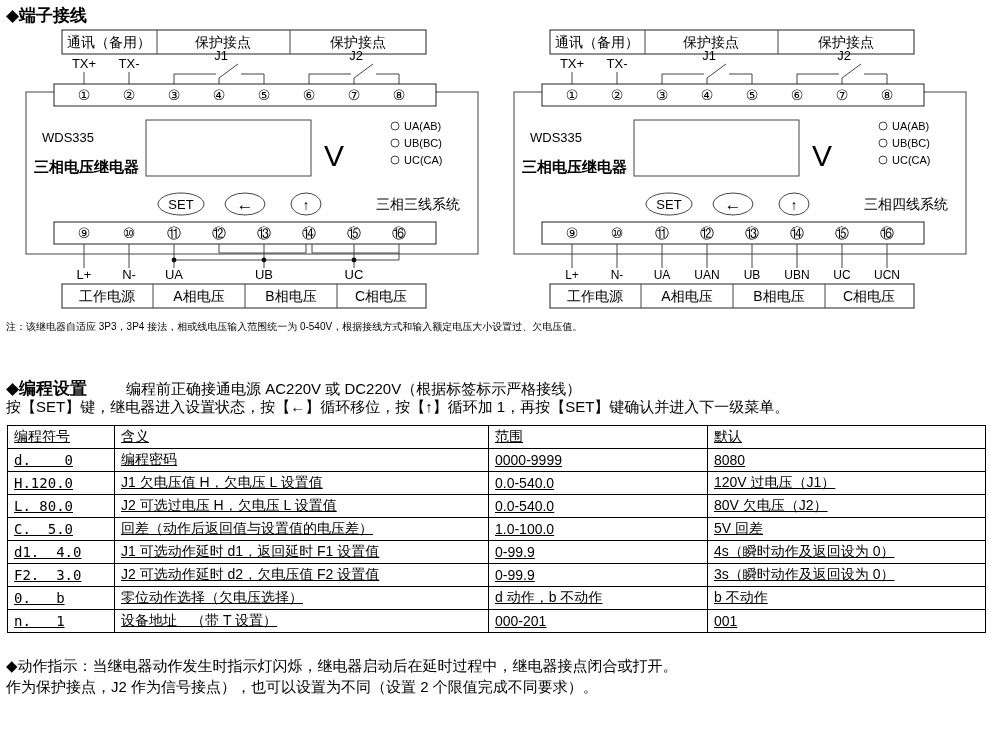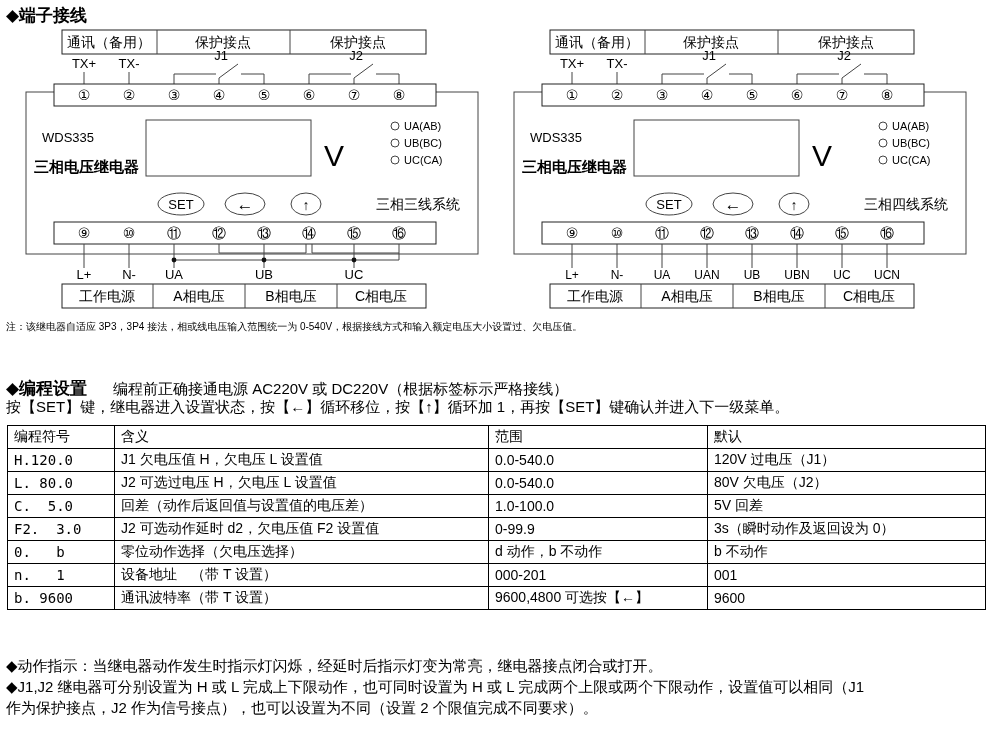--- a/index.html
+++ b/index.html
@@ -10,25 +10,25 @@
   }
   .abs{position:absolute;}
   .doc-title{left:6px;top:4px;font-size:17px;font-weight:bold;}
   svg text{fill:#000;font-family:"Liberation Sans","DejaVu Sans",sans-serif;}
   svg .ln{stroke:#444;stroke-width:1;fill:none;}
   svg .blk{stroke:#222;stroke-width:1;fill:#fff;}
   svg .dot{fill:#111;stroke:none;}
   .note{left:6px;top:314px;width:980px;font-size:10px;line-height:25px;white-space:nowrap;}
   .prog-head{left:6px;top:377px;white-space:nowrap;font-size:15px;}
   .prog-head .h{font-size:17px;font-weight:bold;}
-  .prog-head .i{margin-left:26px;}
+  .prog-head .i{margin-left:39px;}
   .prog-line2{left:6px;top:398px;font-size:15px;white-space:nowrap;}
   table.prog{
     position:absolute;left:7px;top:425px;width:978px;
-    border-collapse:collapse;table-layout:fixed;
+    border-collapse:collapse;table-layout:fixed;text-decoration:underline;
   }
   table.prog td{
     border:1px solid #000;font-size:14px;padding:1px 4px 1px 6px;
     height:20px;white-space:nowrap;overflow:hidden;
   }
   table.prog td.sym{font-family:"DejaVu Sans Mono","Liberation Mono",monospace;white-space:pre;}
   .footer{left:6px;top:655px;width:982px;font-size:15px;line-height:21px;white-space:nowrap;}
 </style>
 </head>
 <body>
@@ -276,61 +276,66 @@
       <col style="width:278px">
     </colgroup>
   <tbody>
       <tr>
     <td>编程符号</td>
     <td>含义</td>
     <td>范围</td>
     <td>默认</td>
   </tr>
   <tr>
+    <td class="sym">d.    0</td>
+    <td>编程密码</td>
+    <td>0000-9999</td>
+    <td>8080</td>
+  </tr>
+  <tr>
     <td class="sym">H.120.0</td>
     <td>J1 欠电压值 H，欠电压 L 设置值</td>
     <td>0.0-540.0</td>
     <td>120V 过电压（J1）</td>
   </tr>
   <tr>
     <td class="sym">L. 80.0</td>
     <td>J2 可选过电压 H，欠电压 L 设置值</td>
     <td>0.0-540.0</td>
     <td>80V 欠电压（J2）</td>
   </tr>
   <tr>
     <td class="sym">C.  5.0</td>
     <td>回差（动作后返回值与设置值的电压差）</td>
     <td>1.0-100.0</td>
     <td>5V 回差</td>
   </tr>
   <tr>
+    <td class="sym">d1.  4.0</td>
+    <td>J1 可选动作延时 d1，返回延时 F1 设置值</td>
+    <td>0-99.9</td>
+    <td>4s（瞬时动作及返回设为 0）</td>
+  </tr>
+  <tr>
     <td class="sym">F2.  3.0</td>
     <td>J2 可选动作延时 d2，欠电压值 F2 设置值</td>
     <td>0-99.9</td>
     <td>3s（瞬时动作及返回设为 0）</td>
   </tr>
   <tr>
     <td class="sym">0.   b</td>
     <td>零位动作选择（欠电压选择）</td>
     <td>d 动作，b 不动作</td>
     <td>b 不动作</td>
   </tr>
   <tr>
     <td class="sym">n.   1</td>
     <td>设备地址　（带 T 设置）</td>
     <td>000-201</td>
     <td>001</td>
   </tr>
-  <tr>
-    <td class="sym">b. 9600</td>
-    <td>通讯波特率（带 T 设置）</td>
-    <td>9600,4800 可选按【←】</td>
-    <td>9600</td>
-  </tr>
 </tbody>
   </table>
 
 <div class="abs footer">
-  <div>◆动作指示：当继电器动作发生时指示灯闪烁，经延时后指示灯变为常亮，继电器接点闭合或打开。</div>
-  <div>◆J1,J2 继电器可分别设置为 H 或 L 完成上下限动作，也可同时设置为 H 或 L 完成两个上限或两个下限动作，设置值可以相同（J1</div>
+  <div>◆动作指示：当继电器动作发生时指示灯闪烁，继电器启动后在延时过程中，继电器接点闭合或打开。</div>
   <div>作为保护接点，J2 作为信号接点），也可以设置为不同（设置 2 个限值完成不同要求）。</div>
 </div>
 
 </body></html>

